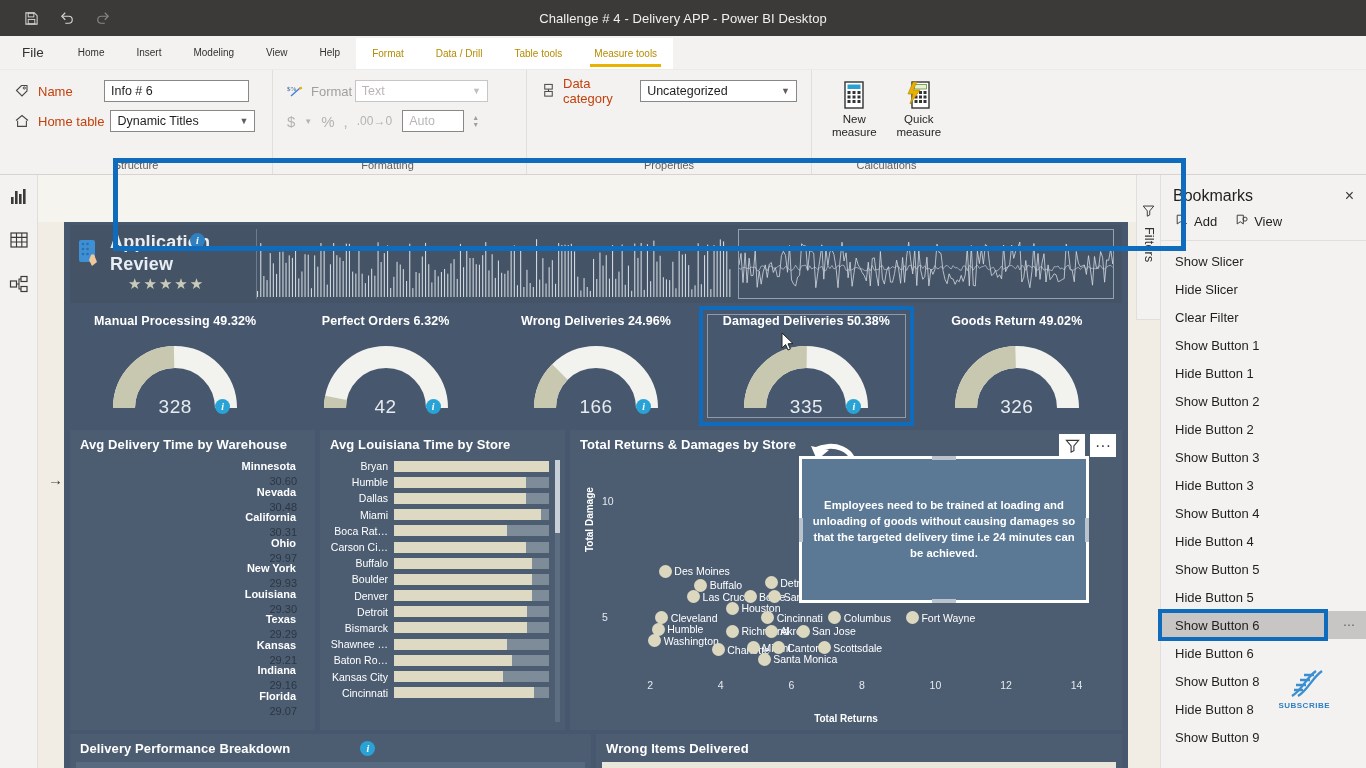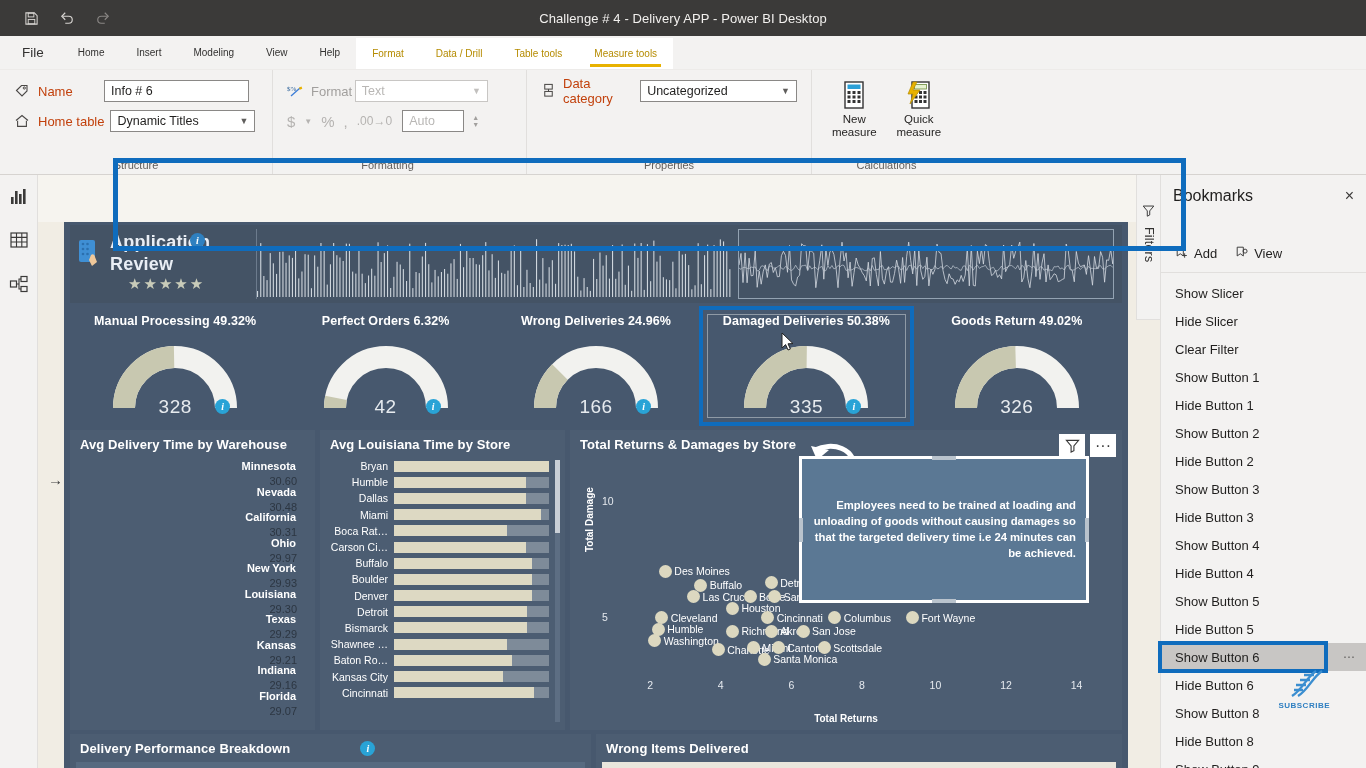--- a/index.html
+++ b/index.html
@@ -194,21 +194,21 @@
   .sc-icons { position: absolute; top: 4px; right: 6px; display: flex; gap: 5px; }
   .sc-iconbtn { width: 26px; height: 23px; background: #fff; display: flex; align-items: center; justify-content: center; color: #3a3a3a; }
 
   
   .tipbox {
     position: absolute; top: 234px; left: 735px; width: 290px; height: 147px;
     background: #5b7894; border: 3px solid #ffffff;
   }
   .tipbox .grip { position: absolute; background: #b9c3cd; }
   .tipbox .tiptext {
-    position: absolute; top: 38px; left: 10px; right: 10px; text-align: right;
+    position: absolute; top: 38px; left: 10px; right: 10px; text-align: center;
     color: #ffffff; font-size: 11.3px; font-weight: bold; line-height: 16px;
   }
   .backarrow { position: absolute; top: 218px; left: 745px; color: #fff; font-size: 46px; line-height: 40px; }
 
   .p-perf { top: 512px; left: 6px; width: 521px; bottom: 0; }
   .p-wrong { top: 512px; left: 532px; right: 6px; bottom: 0; }
   .perf-inner { position: absolute; top: 28px; left: 6px; right: 6px; bottom: 0; background: #576a80; }
   .perf-txt { color: #dfe5ec; font-size: 11px; padding: 4px 0 0 8px; letter-spacing: 0; }
 
   
@@ -223,21 +223,21 @@
 
   
   .bmpane {
     position: absolute; top: 175px; right: 0; width: 206px; bottom: 0;
     background: #f3f2f1; border-left: 1px solid #e1dfdd;
   }
   .bm-head { display: flex; align-items: center; padding: 12px 12px 6px 12px; }
   .bm-title { font-size: 16px; color: #201f1e; }
   .bm-close { margin-left: auto; font-size: 16px; color: #3b3a39; cursor: default; }
   .bm-actions { display: flex; gap: 18px; padding: 2px 14px 10px 14px; border-bottom: 1px solid #e1dfdd; }
-  .bm-act { display: flex; align-items: center; gap: 5px; font-size: 13px; color: #201f1e; margin-top: 32px; }
+  .bm-act { display: flex; align-items: center; gap: 5px; font-size: 13px; color: #201f1e; }
   .bm-list { padding-top: 6px; }
   .bm-item {
     position: relative; height: 28px; display: flex; align-items: center;
     padding-left: 14px; font-size: 13px; color: #201f1e;
   }
   .bm-item.sel { background: #c8c6c4; }
   .bm-item.sel::after {
     content: ""; position: absolute; left: -3px; right: 38px; top: -2px; bottom: -2px;
     border: 4px solid #0f6cbd; pointer-events: none;
   }

